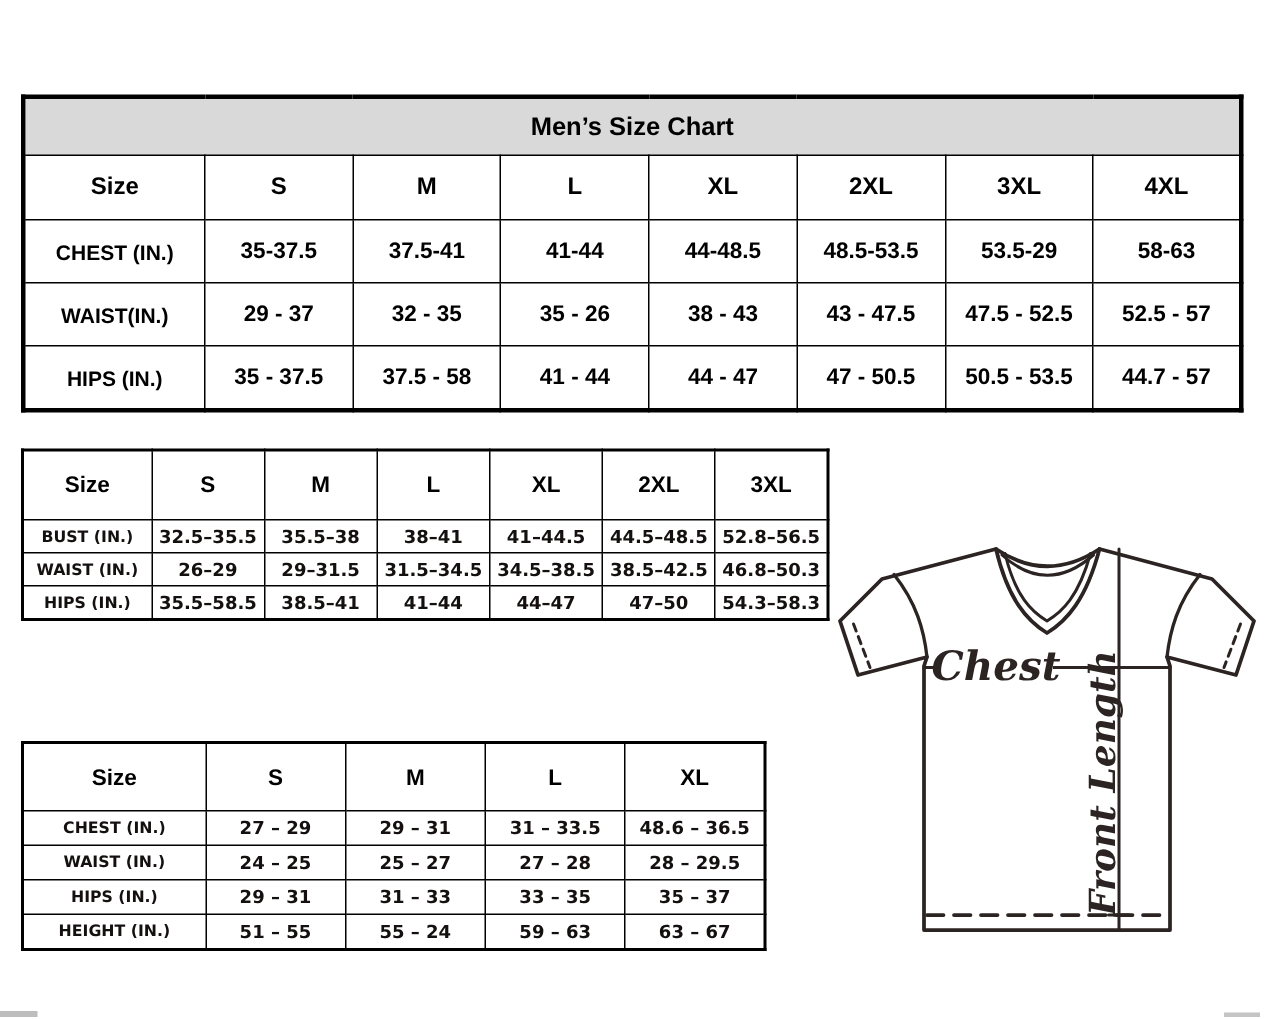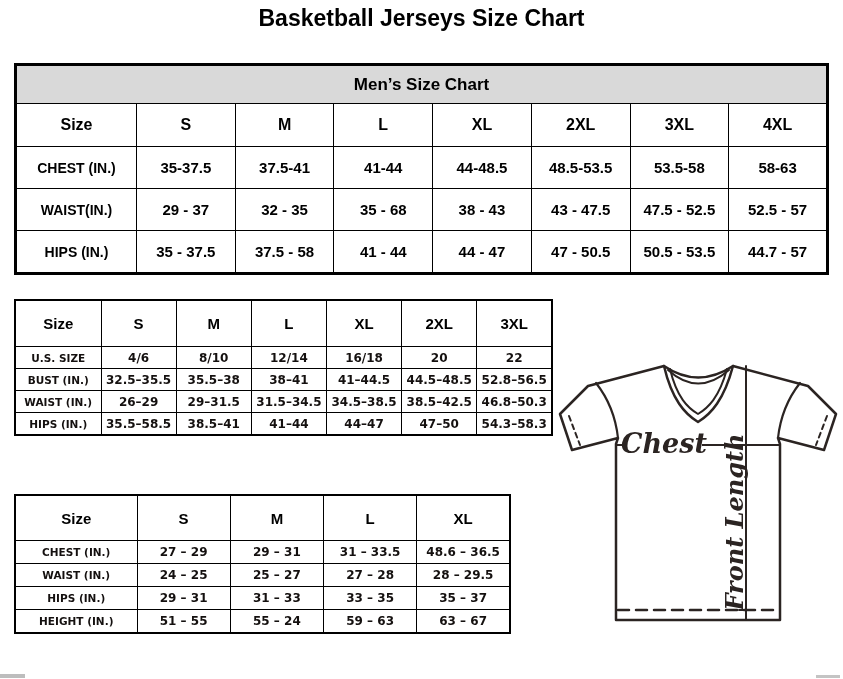--- a/index.html
+++ b/index.html
@@ -38,21 +38,20 @@
                 font-weight:bold;font-style:italic;fill:#2b2422;}
   
   .hsb-left{position:absolute;left:0;top:674px;width:25px;height:4px;background:#bdbdbd;}
   .hsb-right{position:absolute;left:816px;top:675px;width:24px;height:3px;background:#c4c4c4;}
 </style>
 </head>
 <body>
 
 <div class="sheet">
 
-  <div class="page-title">Basketball Jerseys Size Chart</div>
 
   <table class="mens">
     <colgroup>
         <col style="width:121px">
         <col>
         <col>
         <col>
         <col>
         <col>
         <col>
@@ -72,28 +71,28 @@
       <td>3XL</td>
       <td>4XL</td>
     </tr>
     <tr class="data-row">
       <td class="rowlabel">CHEST (IN.)</td>
       <td>35-37.5</td>
       <td>37.5-41</td>
       <td>41-44</td>
       <td>44-48.5</td>
       <td>48.5-53.5</td>
-      <td>53.5-58</td>
+      <td>53.5-29</td>
       <td>58-63</td>
     </tr>
     <tr class="data-row">
       <td class="rowlabel">WAIST(IN.)</td>
       <td>29 - 37</td>
       <td>32 - 35</td>
-      <td>35 - 68</td>
+      <td>35 - 26</td>
       <td>38 - 43</td>
       <td>43 - 47.5</td>
       <td>47.5 - 52.5</td>
       <td>52.5 - 57</td>
     </tr>
     <tr class="data-row">
       <td class="rowlabel">HIPS (IN.)</td>
       <td>35 - 37.5</td>
       <td>37.5 - 58</td>
       <td>41 - 44</td>
@@ -119,29 +118,20 @@
     <tr class="size-row">
       <td>Size</td>
       <td>S</td>
       <td>M</td>
       <td>L</td>
       <td>XL</td>
       <td>2XL</td>
       <td>3XL</td>
     </tr>
     <tr class="data-row">
-      <td class="rowlabel">U.S. SIZE</td>
-      <td>4/6</td>
-      <td>8/10</td>
-      <td>12/14</td>
-      <td>16/18</td>
-      <td>20</td>
-      <td>22</td>
-    </tr>
-    <tr class="data-row">
       <td class="rowlabel">BUST (IN.)</td>
       <td>32.5–35.5</td>
       <td>35.5–38</td>
       <td>38–41</td>
       <td>41–44.5</td>
       <td>44.5–48.5</td>
       <td>52.8–56.5</td>
     </tr>
     <tr class="data-row">
       <td class="rowlabel">WAIST (IN.)</td>

